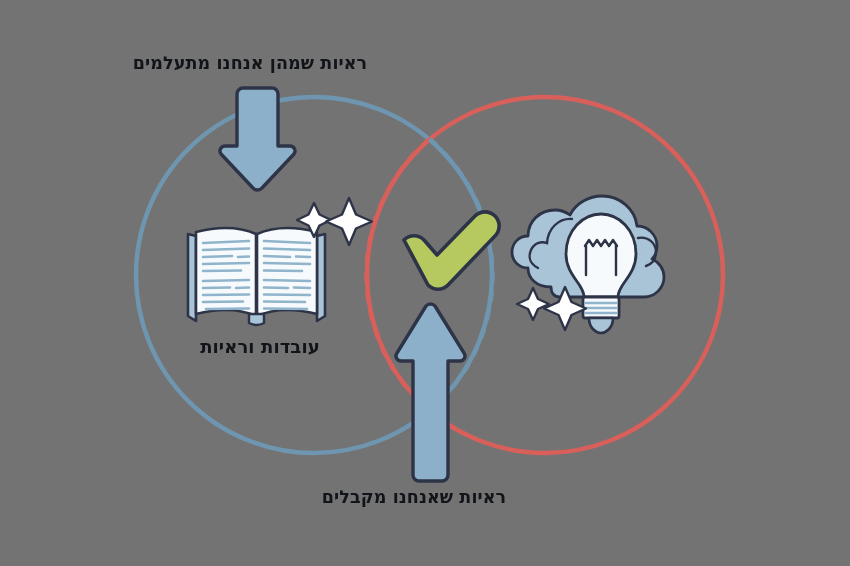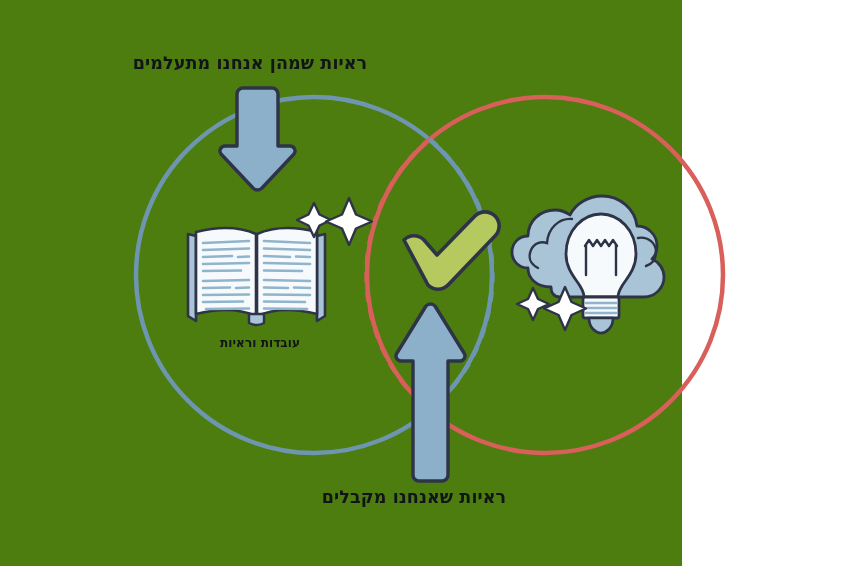--- a/index.html
+++ b/index.html
@@ -8,23 +8,23 @@
     padding: 0;
   }
   body {
     width: 850px;
     height: 566px;
     overflow: hidden;
     font-family: "DejaVu Sans", "Liberation Sans", sans-serif;
   }
   #stage {
     position: relative;
-    width: 682px;
+    width: 850px;
     height: 566px;
-    background: #4d7c0f;
+    background: #737373;
   }
   #stage svg.layer {
     position: absolute;
     left: 0;
     top: 0;
     width: 850px;
     height: 566px;
   }
   .label {
     position: absolute;
@@ -33,21 +33,21 @@
     text-align: center;
     color: #111418;
     font-weight: bold;
     white-space: nowrap;
   }
   .label-heading {
     font-size: 17.5px;
     letter-spacing: 0.1px;
   }
   .label-circle {
-    font-size: 12px;
+    font-size: 18px;
     letter-spacing: 0.1px;
   }
   #label-top {
     left: 0;
     top: 53px;
     width: 500px;
   }
   #label-bottom {
     left: 164px;
     top: 487px;

